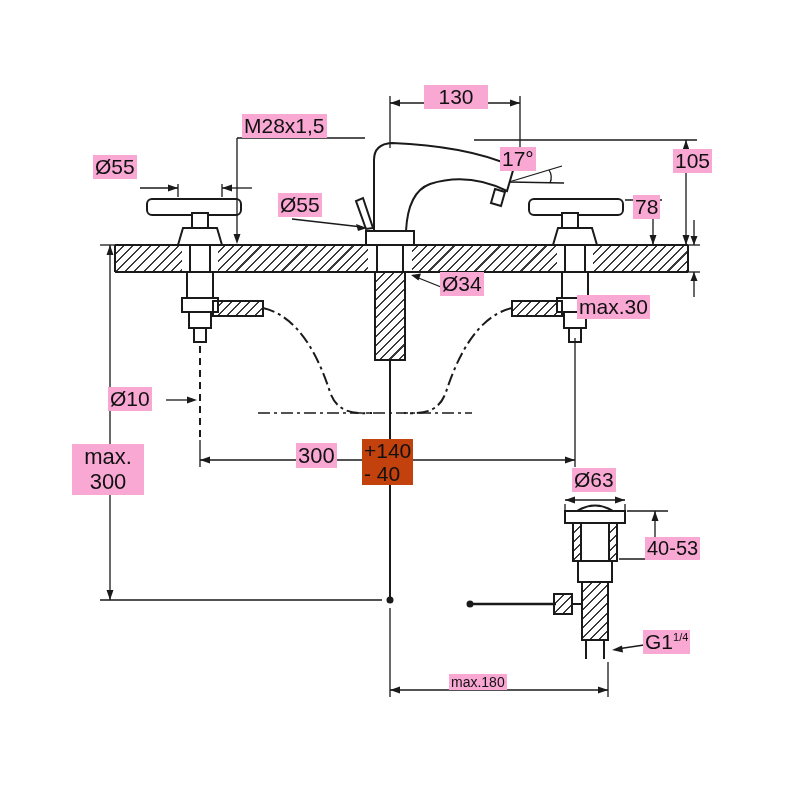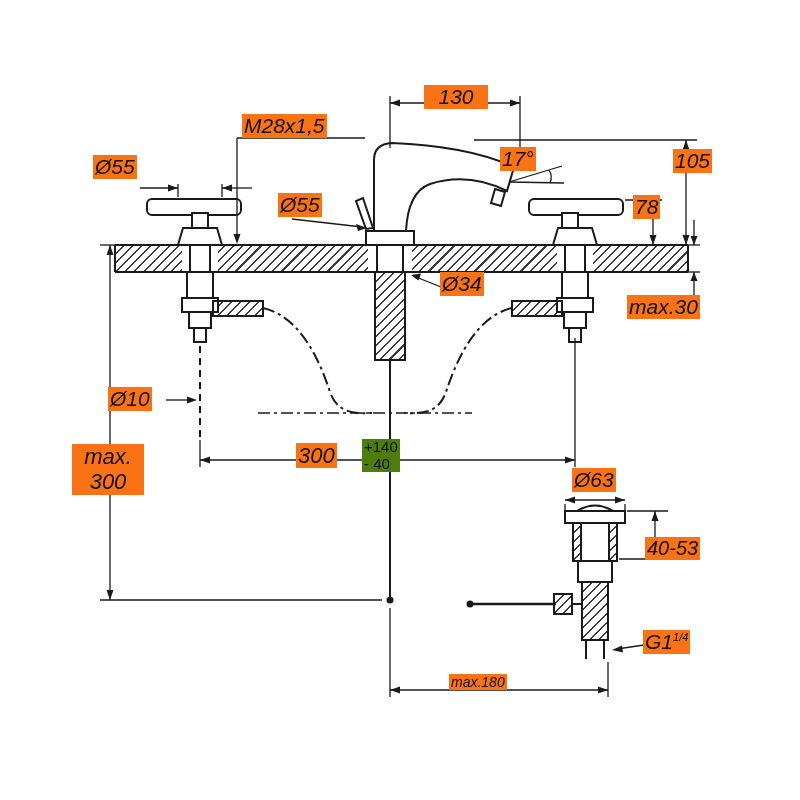--- a/index.html
+++ b/index.html
@@ -7,24 +7,24 @@
     position:relative;width:800px;height:800px;background:#fff;overflow:hidden;
     font-family:"Liberation Sans", sans-serif;color:#111;
   }
   .hatch{
     position:absolute;z-index:0;
     background:repeating-linear-gradient(135deg,rgba(0,0,0,0) 0px,rgba(0,0,0,0) 5px,#3a3a3a 5px,#3a3a3a 6.5px);
   }
   svg.draw{position:absolute;left:0;top:0;z-index:1;}
   .lbl{
     position:absolute;z-index:3;font-size:21px;line-height:1.15;
-    background:#f97316;padding:0 2px;white-space:nowrap;font-style:italic;
+    background:#f9a8d4;padding:0 2px;white-space:nowrap;
   }
   .lbl.center{text-align:center;}
-  .tol{position:absolute;z-index:3;background:#4d7c0f;font-size:15px;line-height:1.1;padding:0 2px;}
+  .tol{position:absolute;z-index:3;background:#c2410c;font-size:21px;line-height:1.1;padding:0 2px;}
   .tol span{display:block;}
   .frac{font-size:11px;vertical-align:super;}
 </style>
 </head>
 <body>
 
 <div class="canvas">
 
   <div class="hatch" style="left:115px;top:246px;width:573px;height:25px;"></div>
   <div class="hatch" style="left:376px;top:273px;width:28px;height:86px;"></div>
@@ -189,21 +189,21 @@
   </svg>
 
   <div class="lbl" style="left:242px;top:114px;">M28x1,5</div>
   <div class="lbl" style="left:93px;top:155px;">Ø55</div>
   <div class="lbl center" style="left:424px;top:85px;width:60px;">130</div>
   <div class="lbl" style="left:500px;top:147px;">17°</div>
   <div class="lbl" style="left:278px;top:193px;">Ø55</div>
   <div class="lbl" style="left:633px;top:195px;">78</div>
   <div class="lbl" style="left:673px;top:149px;">105</div>
   <div class="lbl" style="left:440px;top:272px;">Ø34</div>
-  <div class="lbl" style="left:627px;top:295px;">max.30</div>
+  <div class="lbl" style="left:577px;top:295px;">max.30</div>
   <div class="lbl" style="left:108px;top:387px;">Ø10</div>
 
   <div class="lbl" style="left:296px;top:443px;font-size:22px;">300</div>
   <div class="tol" style="left:362px;top:439px;">
     <span>+140</span>
     <span>- 40</span>
   </div>
 
   <div class="lbl center" style="left:72px;top:444px;width:68px;font-size:22px;">
     <div>max.</div>

